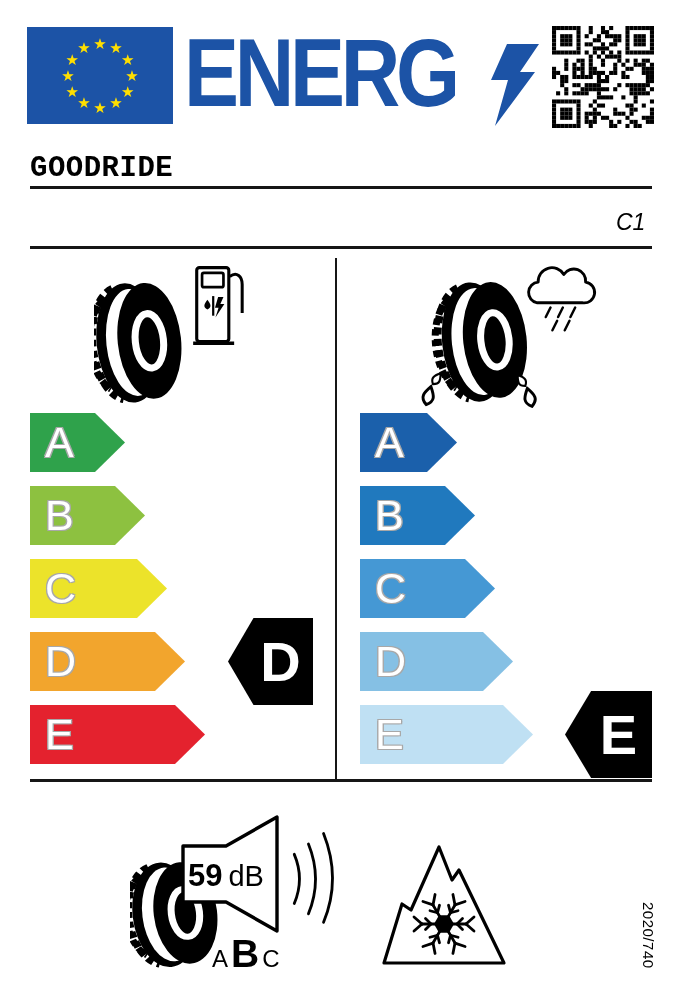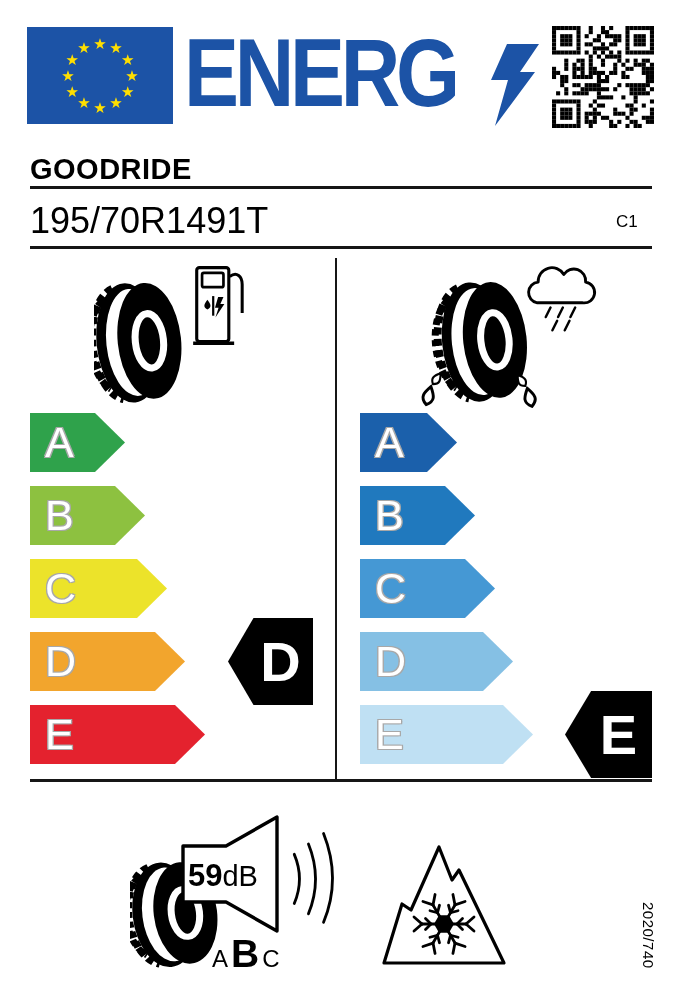--- a/index.html
+++ b/index.html
@@ -12,23 +12,23 @@
   .eu-flag{position:absolute;left:27px;top:27px;width:146px;height:97px;}
   .eu-flag .star{position:absolute;font-size:15px;line-height:15px;width:16px;text-align:center;}
   .energ{
     position:absolute;left:184px;top:24px;font-size:97px;font-weight:bold;
     letter-spacing:-5px;line-height:1;transform:scaleX(.85);transform-origin:left top;
     white-space:nowrap;
   }
   .bolt-svg{position:absolute;left:487px;top:44px;}
   .qr{position:absolute;left:552px;top:26px;width:102px;height:102px;}
   
-  .brand{position:absolute;left:30px;top:152px;font-size:29px;font-weight:bold;line-height:34px;letter-spacing:.5px;}
+  .brand{position:absolute;left:30px;top:152px;font-size:29px;font-weight:bold;line-height:34px;letter-spacing:.5px;font-family:Liberation Mono, monospace;}
   .size{position:absolute;left:30px;top:200px;font-size:36px;line-height:42px;}
-  .tyre-class{position:absolute;left:616px;top:208px;font-size:17px;line-height:28px;}
+  .tyre-class{position:absolute;left:616px;top:208px;font-size:23px;line-height:28px;font-style:italic;}
   .hr{position:absolute;left:30px;width:622px;height:3px;background:#161616;}
   .vr{position:absolute;left:335px;top:258px;width:2px;height:521px;background:#161616;}
   
   .arrow-row{
     position:absolute;height:59px;display:flex;align-items:center;
     clip-path:polygon(0 0,calc(100% - 30px) 0,100% 50%,calc(100% - 30px) 100%,0 100%);
     filter:drop-shadow(0 1px 1px rgba(60,60,60,.45));
   }
   .arrow-row span{
     margin-left:15px;font-size:43px;color:#fff;line-height:59px;
@@ -36,21 +36,21 @@
   }
   .rating-arrow{
     position:absolute;background:#000;color:#fff;
     clip-path:polygon(0 50%,30% 0,100% 0,100% 100%,30% 100%);
     display:flex;align-items:center;justify-content:center;
     font-size:56px;font-weight:bold;padding-left:20px;box-sizing:border-box;
   }
   
   .noise-db{position:absolute;left:188px;top:858px;white-space:nowrap;}
   .noise-db .val{font-size:31px;font-weight:bold;}
-  .noise-db .unit{font-size:29px;font-weight:400;}
+  .noise-db .unit{font-size:29px;font-weight:400;margin-left:6px;}
   .noise-classes{position:absolute;left:212px;top:934px;display:flex;align-items:baseline;gap:3px;}
   .noise-classes span{font-size:24px;line-height:26px;}
   .noise-classes span.active{font-size:39px;font-weight:bold;line-height:40px;}
   .regulation{
     position:absolute;left:640px;top:902px;font-size:15px;letter-spacing:.5px;
     writing-mode:vertical-rl;
   }
   svg{display:block;}
 </style>
 </head>
@@ -386,21 +386,20 @@
         <rect x="56" y="96" width="4" height="4"></rect>
         <rect x="60" y="96" width="4" height="4"></rect>
         <rect x="72" y="96" width="4" height="4"></rect>
         <rect x="80" y="96" width="4" height="4"></rect>
         <rect x="84" y="96" width="4" height="4"></rect>
       </g>
     </svg>
 
   <div class="brand">GOODRIDE</div>
   <div class="hr" style="top:186px"></div>
-  <div class="size">195/70R1491T</div>
   <div class="tyre-class">C1</div>
   <div class="hr" style="top:246px"></div>
   <div class="vr"></div>
   <div class="hr" style="top:779px"></div>
 
   <svg class="abs" style="left:94px;top:280px" width="88" height="124" viewBox="0 0 100 140">
       <use href="#tyre"></use>
     </svg>
   <svg class="abs" style="left:191px;top:264px" width="56" height="82" viewBox="0 0 62 92">
     <path d="M2 89 H48" stroke="#000" stroke-width="4"></path>

